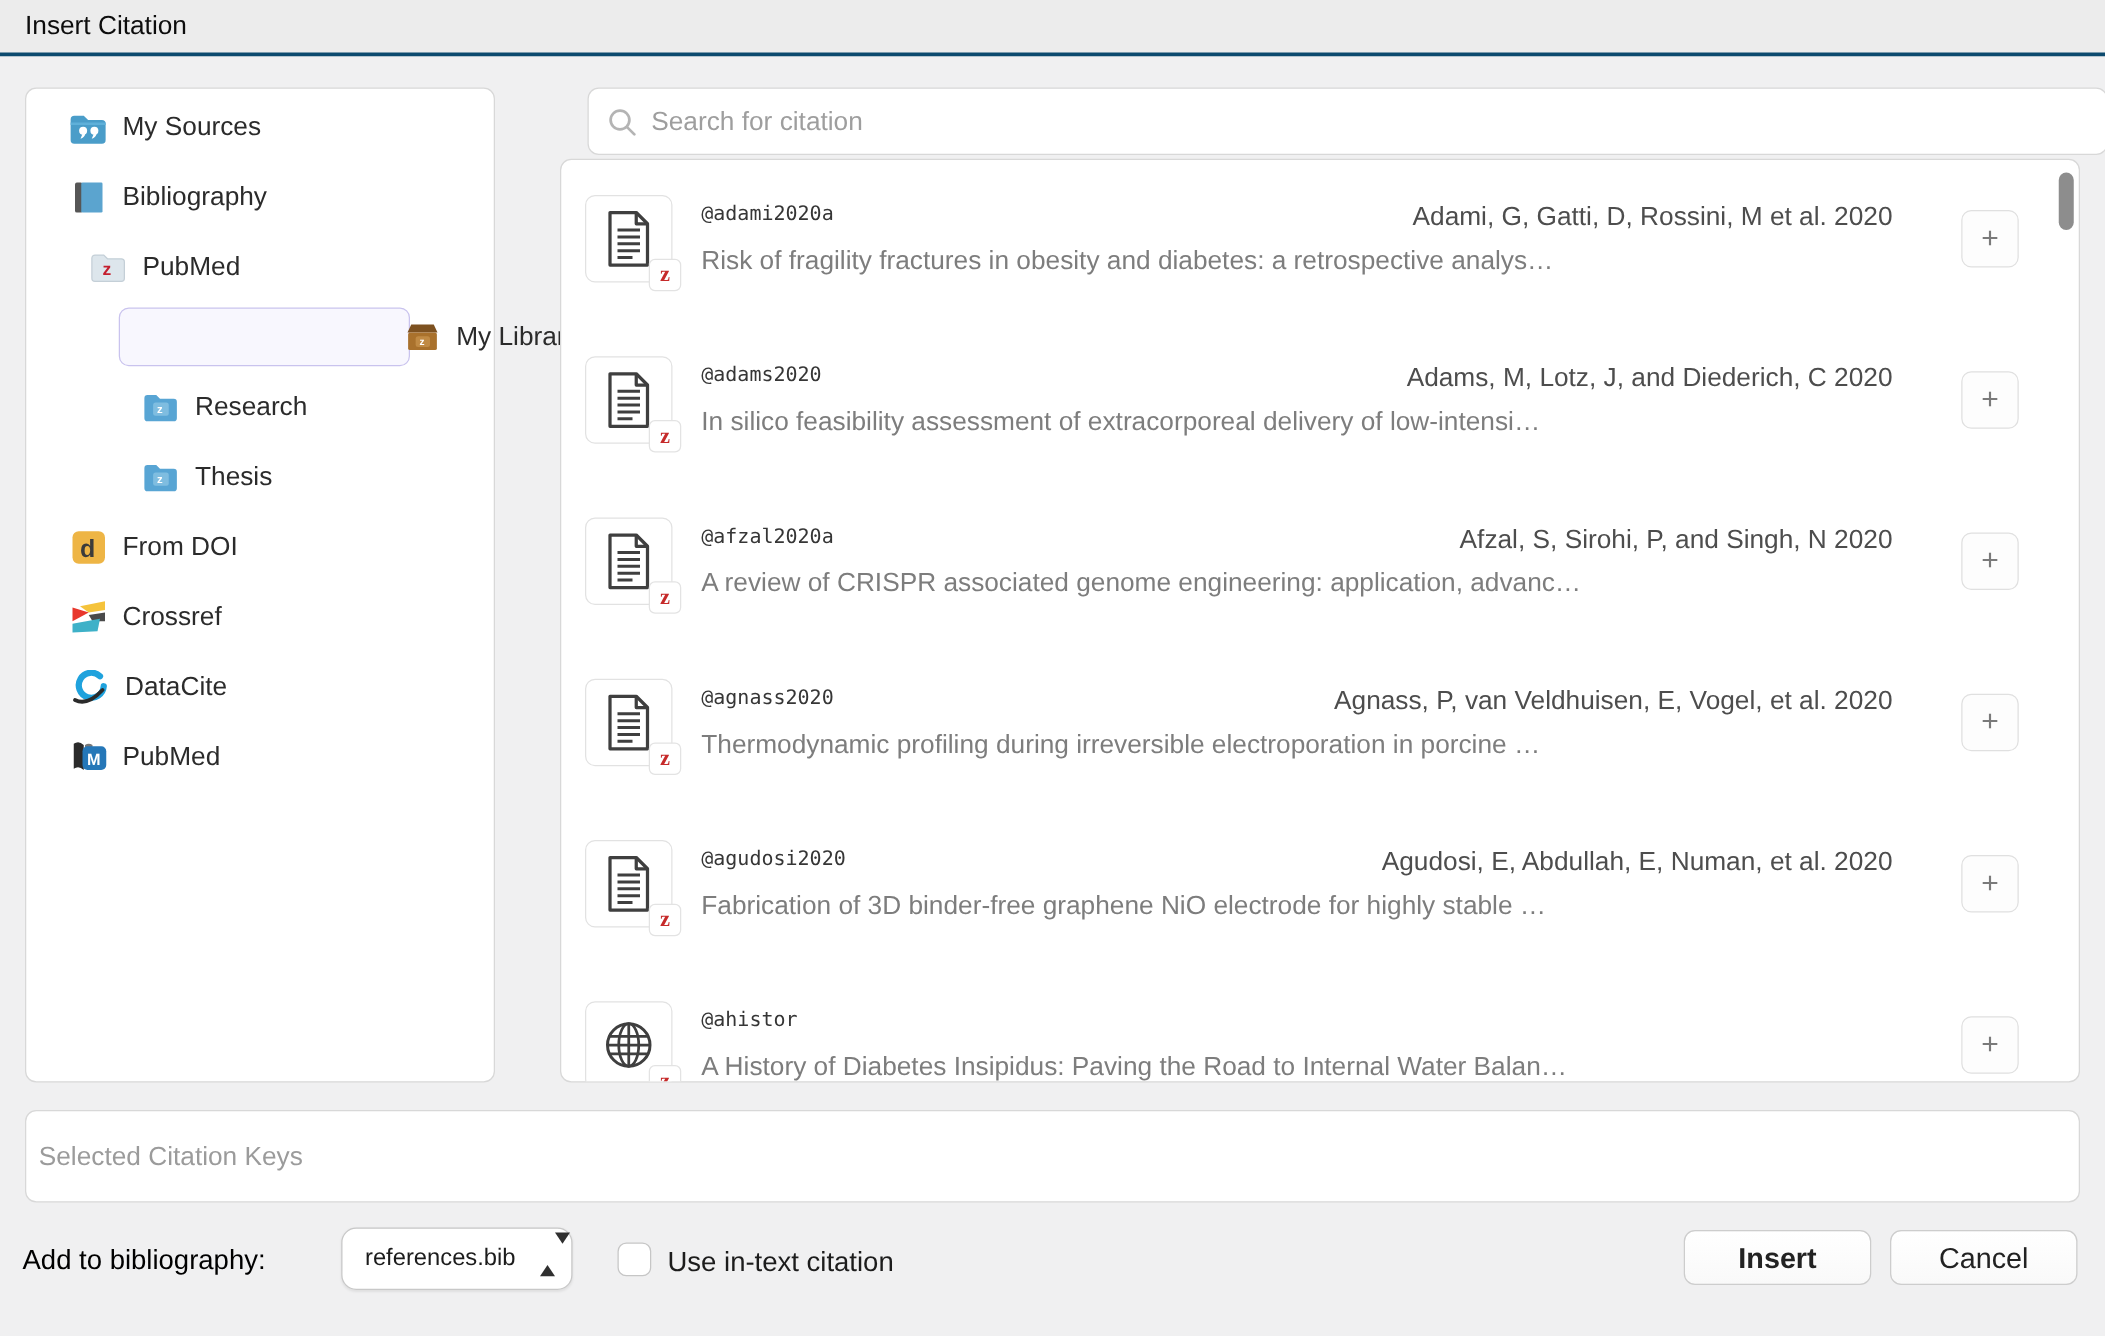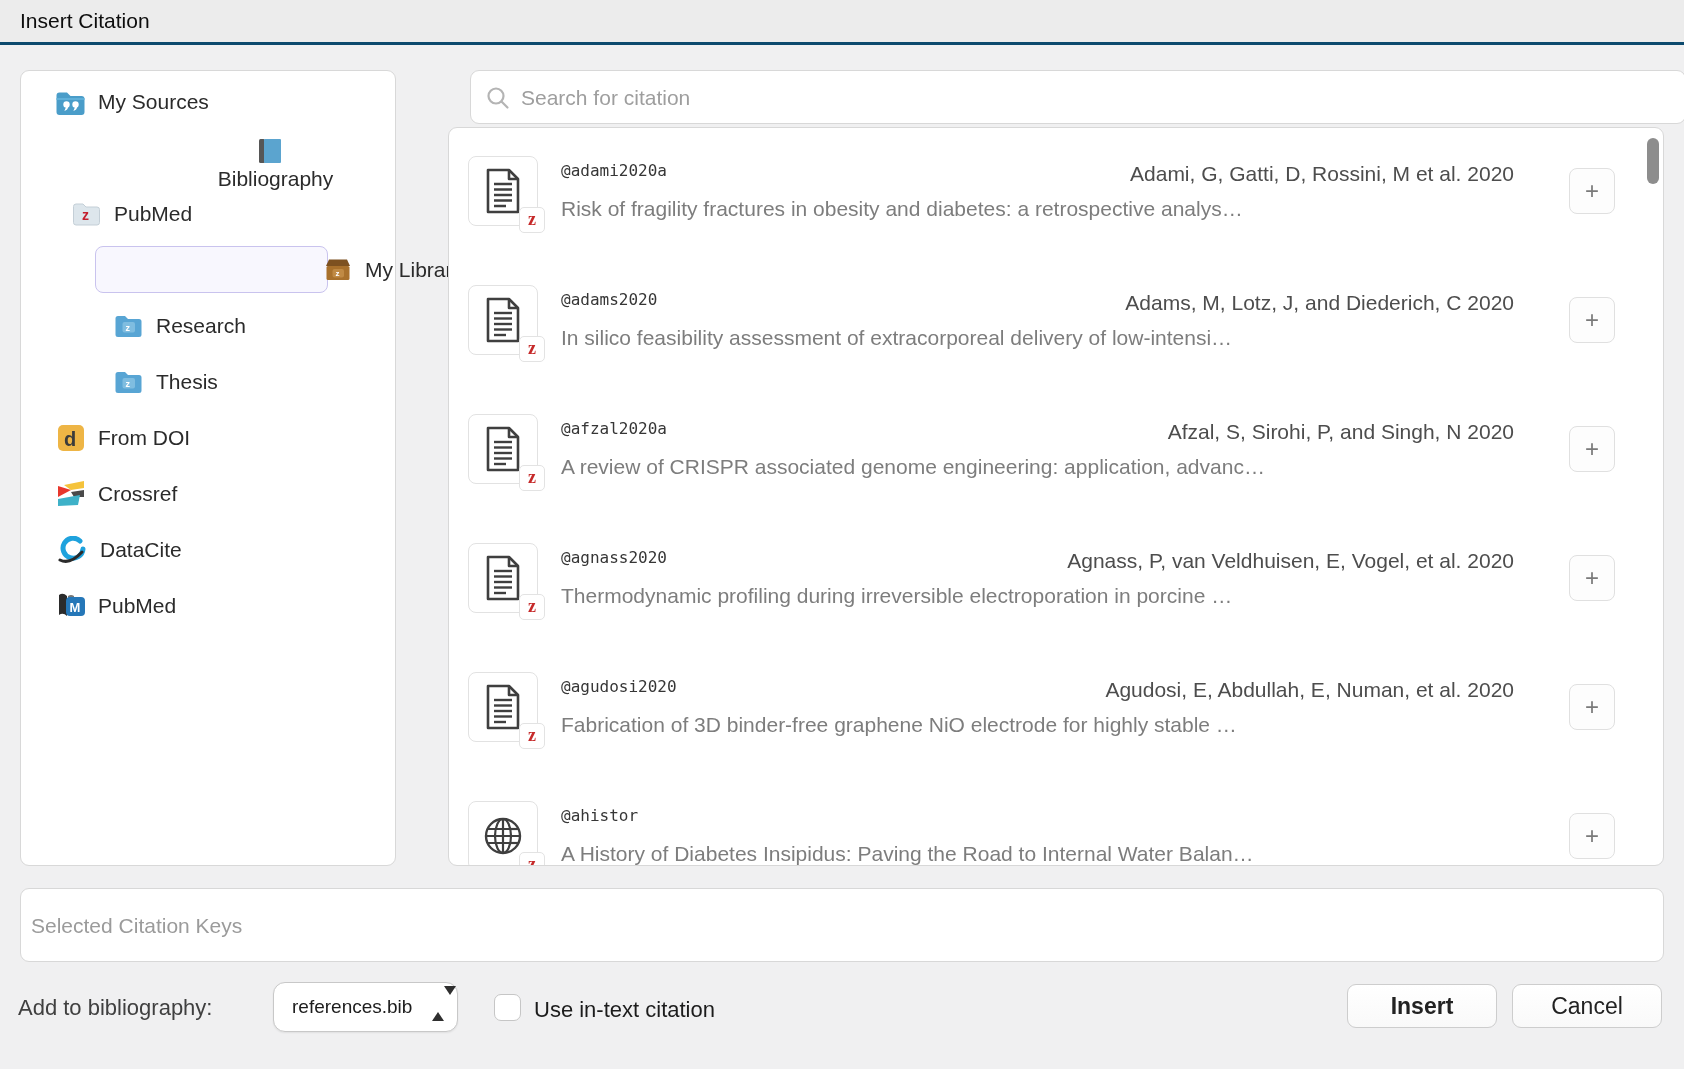--- a/index.html
+++ b/index.html
@@ -38,21 +38,21 @@
   .cauth{position:absolute;right:151px;top:6px;font-size:21px;color:#4d4d4d;white-space:nowrap;}
   .ctitle{position:absolute;left:112px;top:41px;font-size:21px;color:#7d7d7d;white-space:nowrap;}
   .addbtn{position:absolute;left:1120px;top:12px;width:46px;height:46px;background:#fdfdfd;border:1px solid #e0e0e0;
           border-radius:8px;font-size:24px;font-weight:300;color:#7a7a7a;line-height:42px;text-align:center;
           padding:0;cursor:pointer;font-family:"Liberation Sans",sans-serif;}
   .scroll-thumb{position:absolute;left:1198px;top:10px;width:12px;height:46px;background:#8d8d8d;border-radius:6px;}
   
   .keysbox input{position:absolute;left:8px;top:0;width:1600px;height:72px;border:none;outline:none;
                  font-size:21px;color:#333;background:transparent;font-family:"Liberation Sans",sans-serif;}
   .keysbox input::placeholder{color:#9b9b9b;}
-  .footer-label{position:absolute;left:18px;top:995px;font-size:22px;color:#404040;}
+  .footer-label{position:absolute;left:18px;top:995px;font-size:22px;color:#000000;}
   .dropdown{position:absolute;left:273px;top:982px;width:185px;height:50px;background:#fff;border:1px solid #c8c8c8;
             border-radius:12px;box-sizing:border-box;box-shadow:0 1px 2px rgba(0,0,0,0.07);cursor:pointer;}
   .dropdown .dtext{position:absolute;left:18px;top:0;line-height:48px;font-size:19px;color:#1c1c1c;}
   .stepper{position:absolute;right:12px;top:12px;width:13px;height:24px;}
   .stepper .up{width:0;height:0;border-left:6.5px solid transparent;border-right:6.5px solid transparent;
                border-bottom:9px solid #2f2f2f;margin-bottom:5px;}
   .stepper .dn{width:0;height:0;border-left:6.5px solid transparent;border-right:6.5px solid transparent;
                border-top:9px solid #2f2f2f;}
   .checkbox{position:absolute;left:494px;top:994px;width:27px;height:27px;background:#fff;border:1.5px solid #c6c6c6;
             border-radius:7px;box-sizing:border-box;cursor:pointer;}
@@ -83,21 +83,21 @@
           <path d="M1.5 9h28v2h-28z" fill="#5fb0d9"></path>
           <circle cx="11.5" cy="15.5" r="3.2" fill="#fff"></circle>
             <path d="M11 18l-1.6 4q3.4-1.2 3.8-4z" fill="#fff"></path>
           <circle cx="20.5" cy="15.5" r="3.2" fill="#fff"></circle>
             <path d="M20 18l-1.6 4q3.4-1.2 3.8-4z" fill="#fff"></path>
         </svg>
       </span>
       <span class="lbl">My Sources</span>
     </div>
 
-    <div class="side-item" style="top:64px;padding-left:62px;flex-direction:column;">
+    <div class="side-item" style="top:64px;padding-left:34px;">
       <span class="ic">
         <svg width="28" height="28" viewBox="0 0 28 28">
           <rect x="3" y="2" width="6" height="24" rx="1.5" fill="#565656"></rect>
           <rect x="8" y="2" width="17" height="24" rx="1" fill="#5ba4cf"></rect>
         </svg>
       </span>
       <span class="lbl">Bibliography</span>
     </div>
 
     <div class="side-item" style="top:120px;padding-left:50px;">

